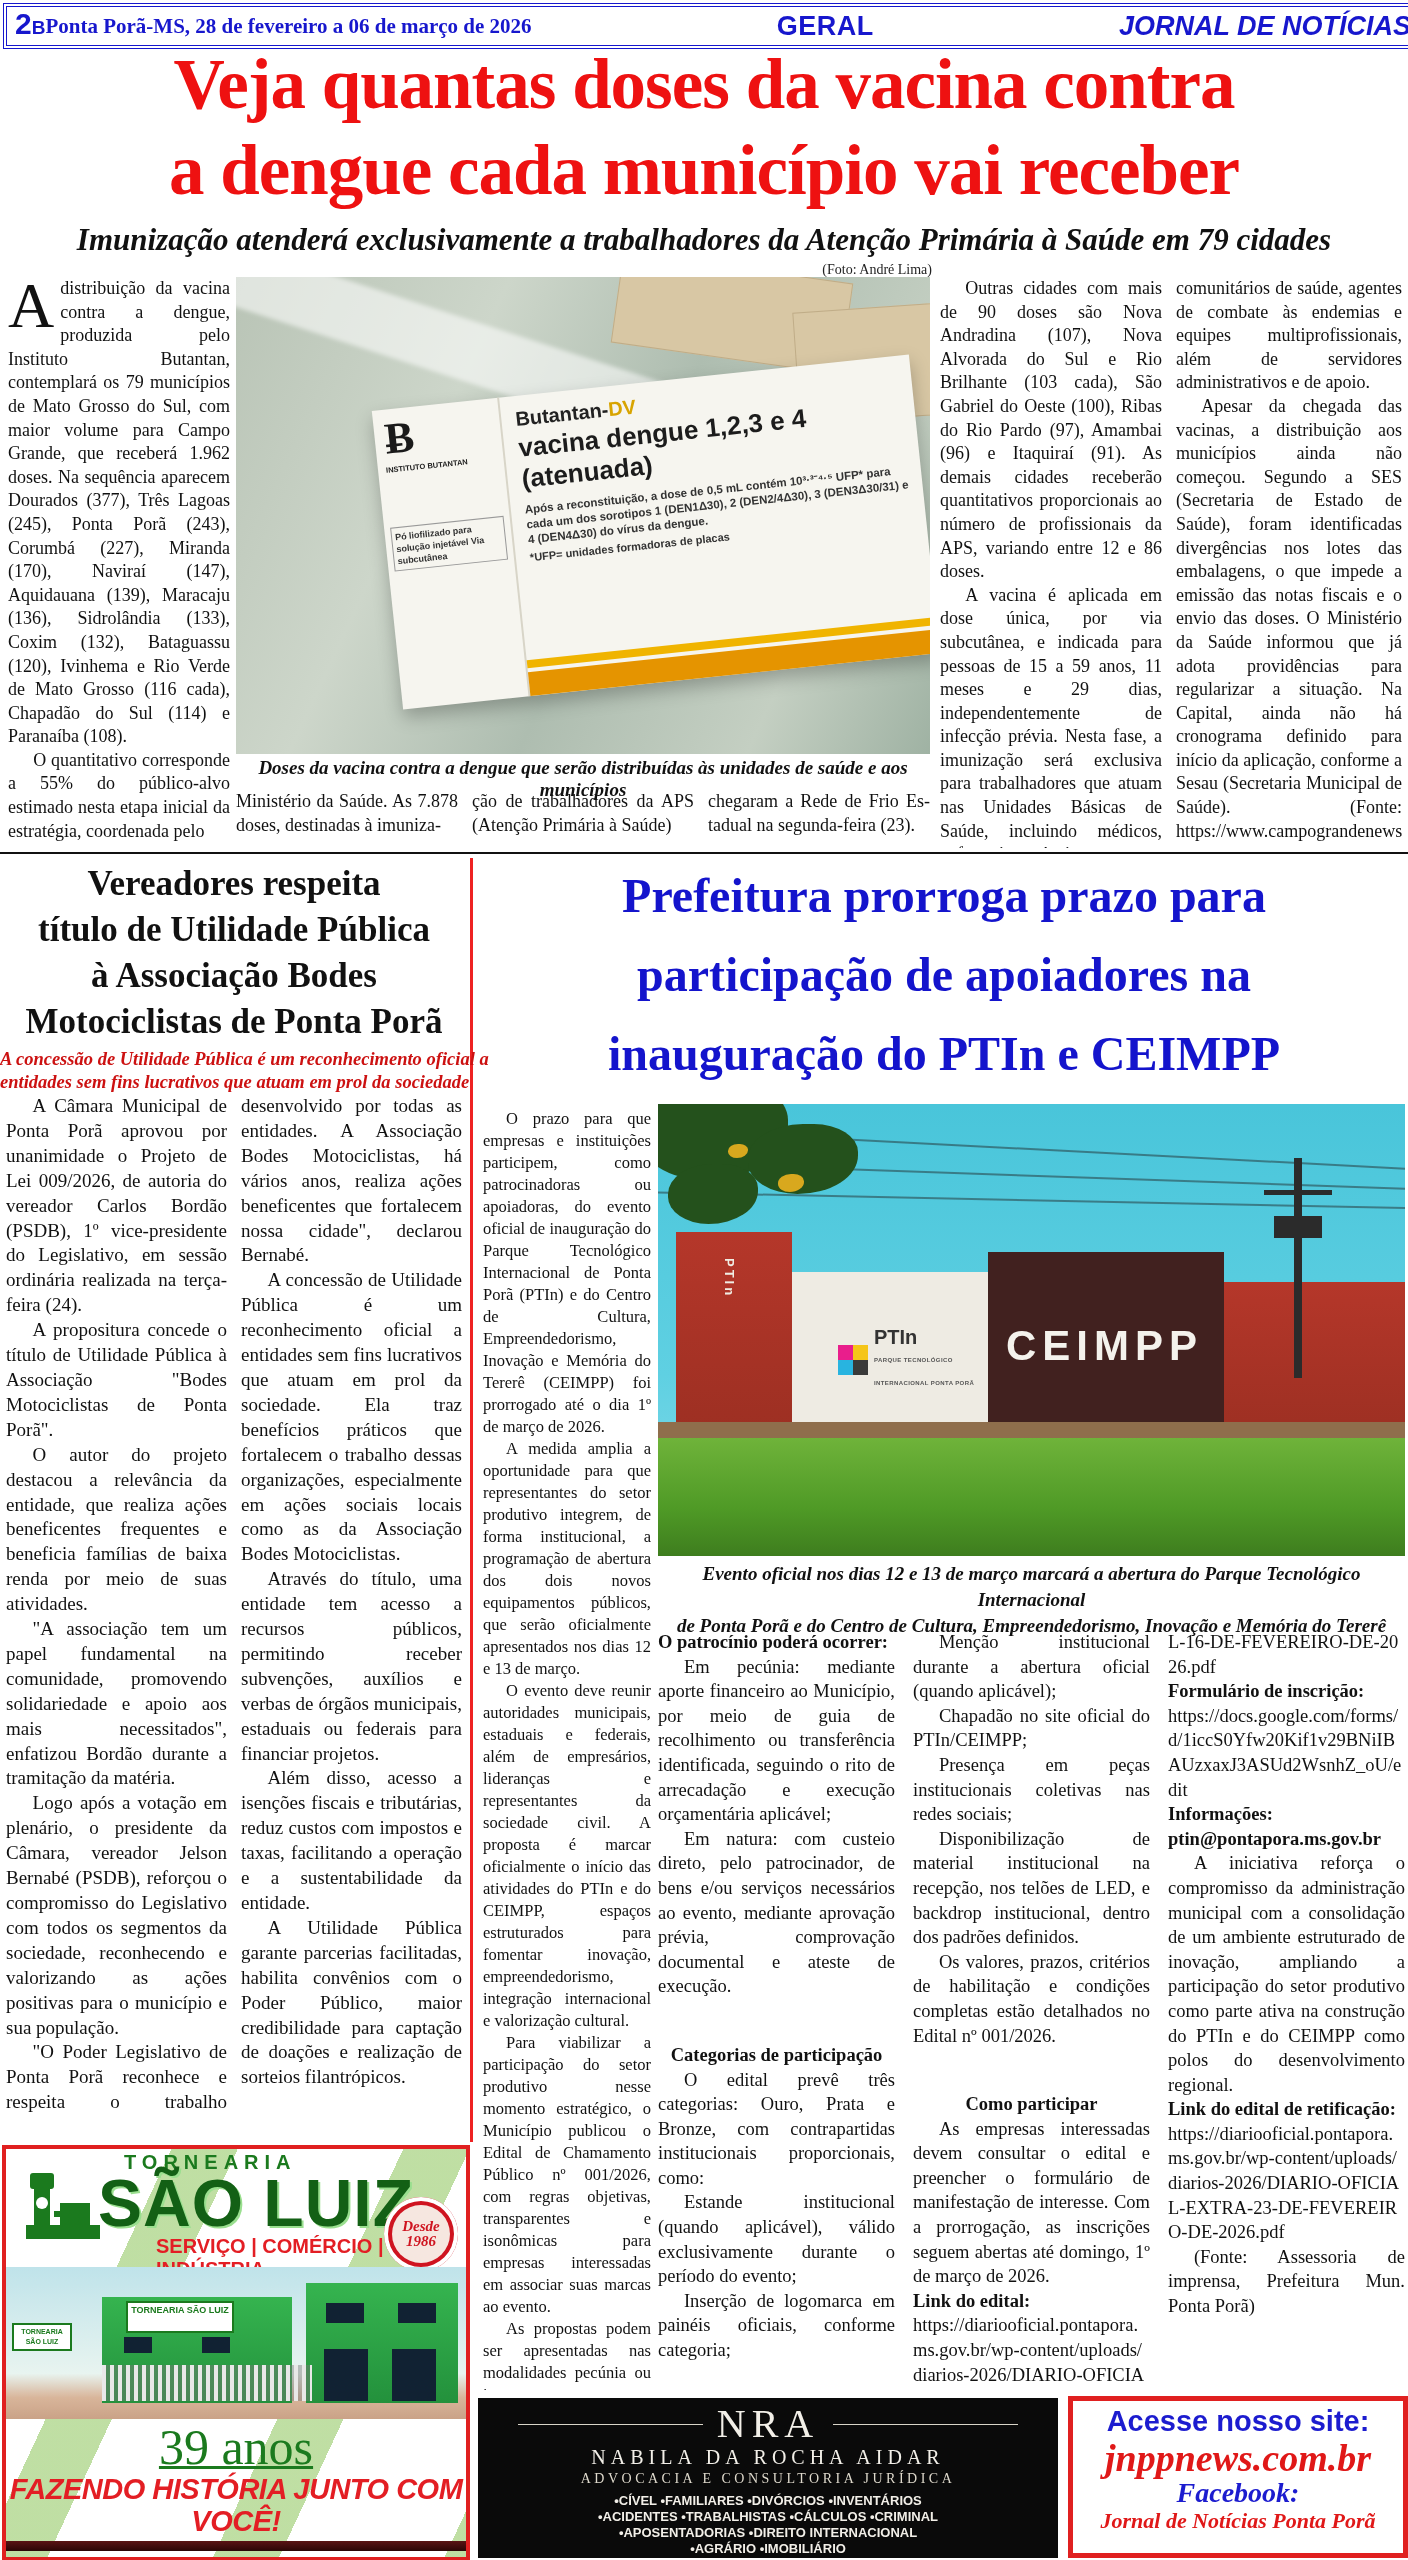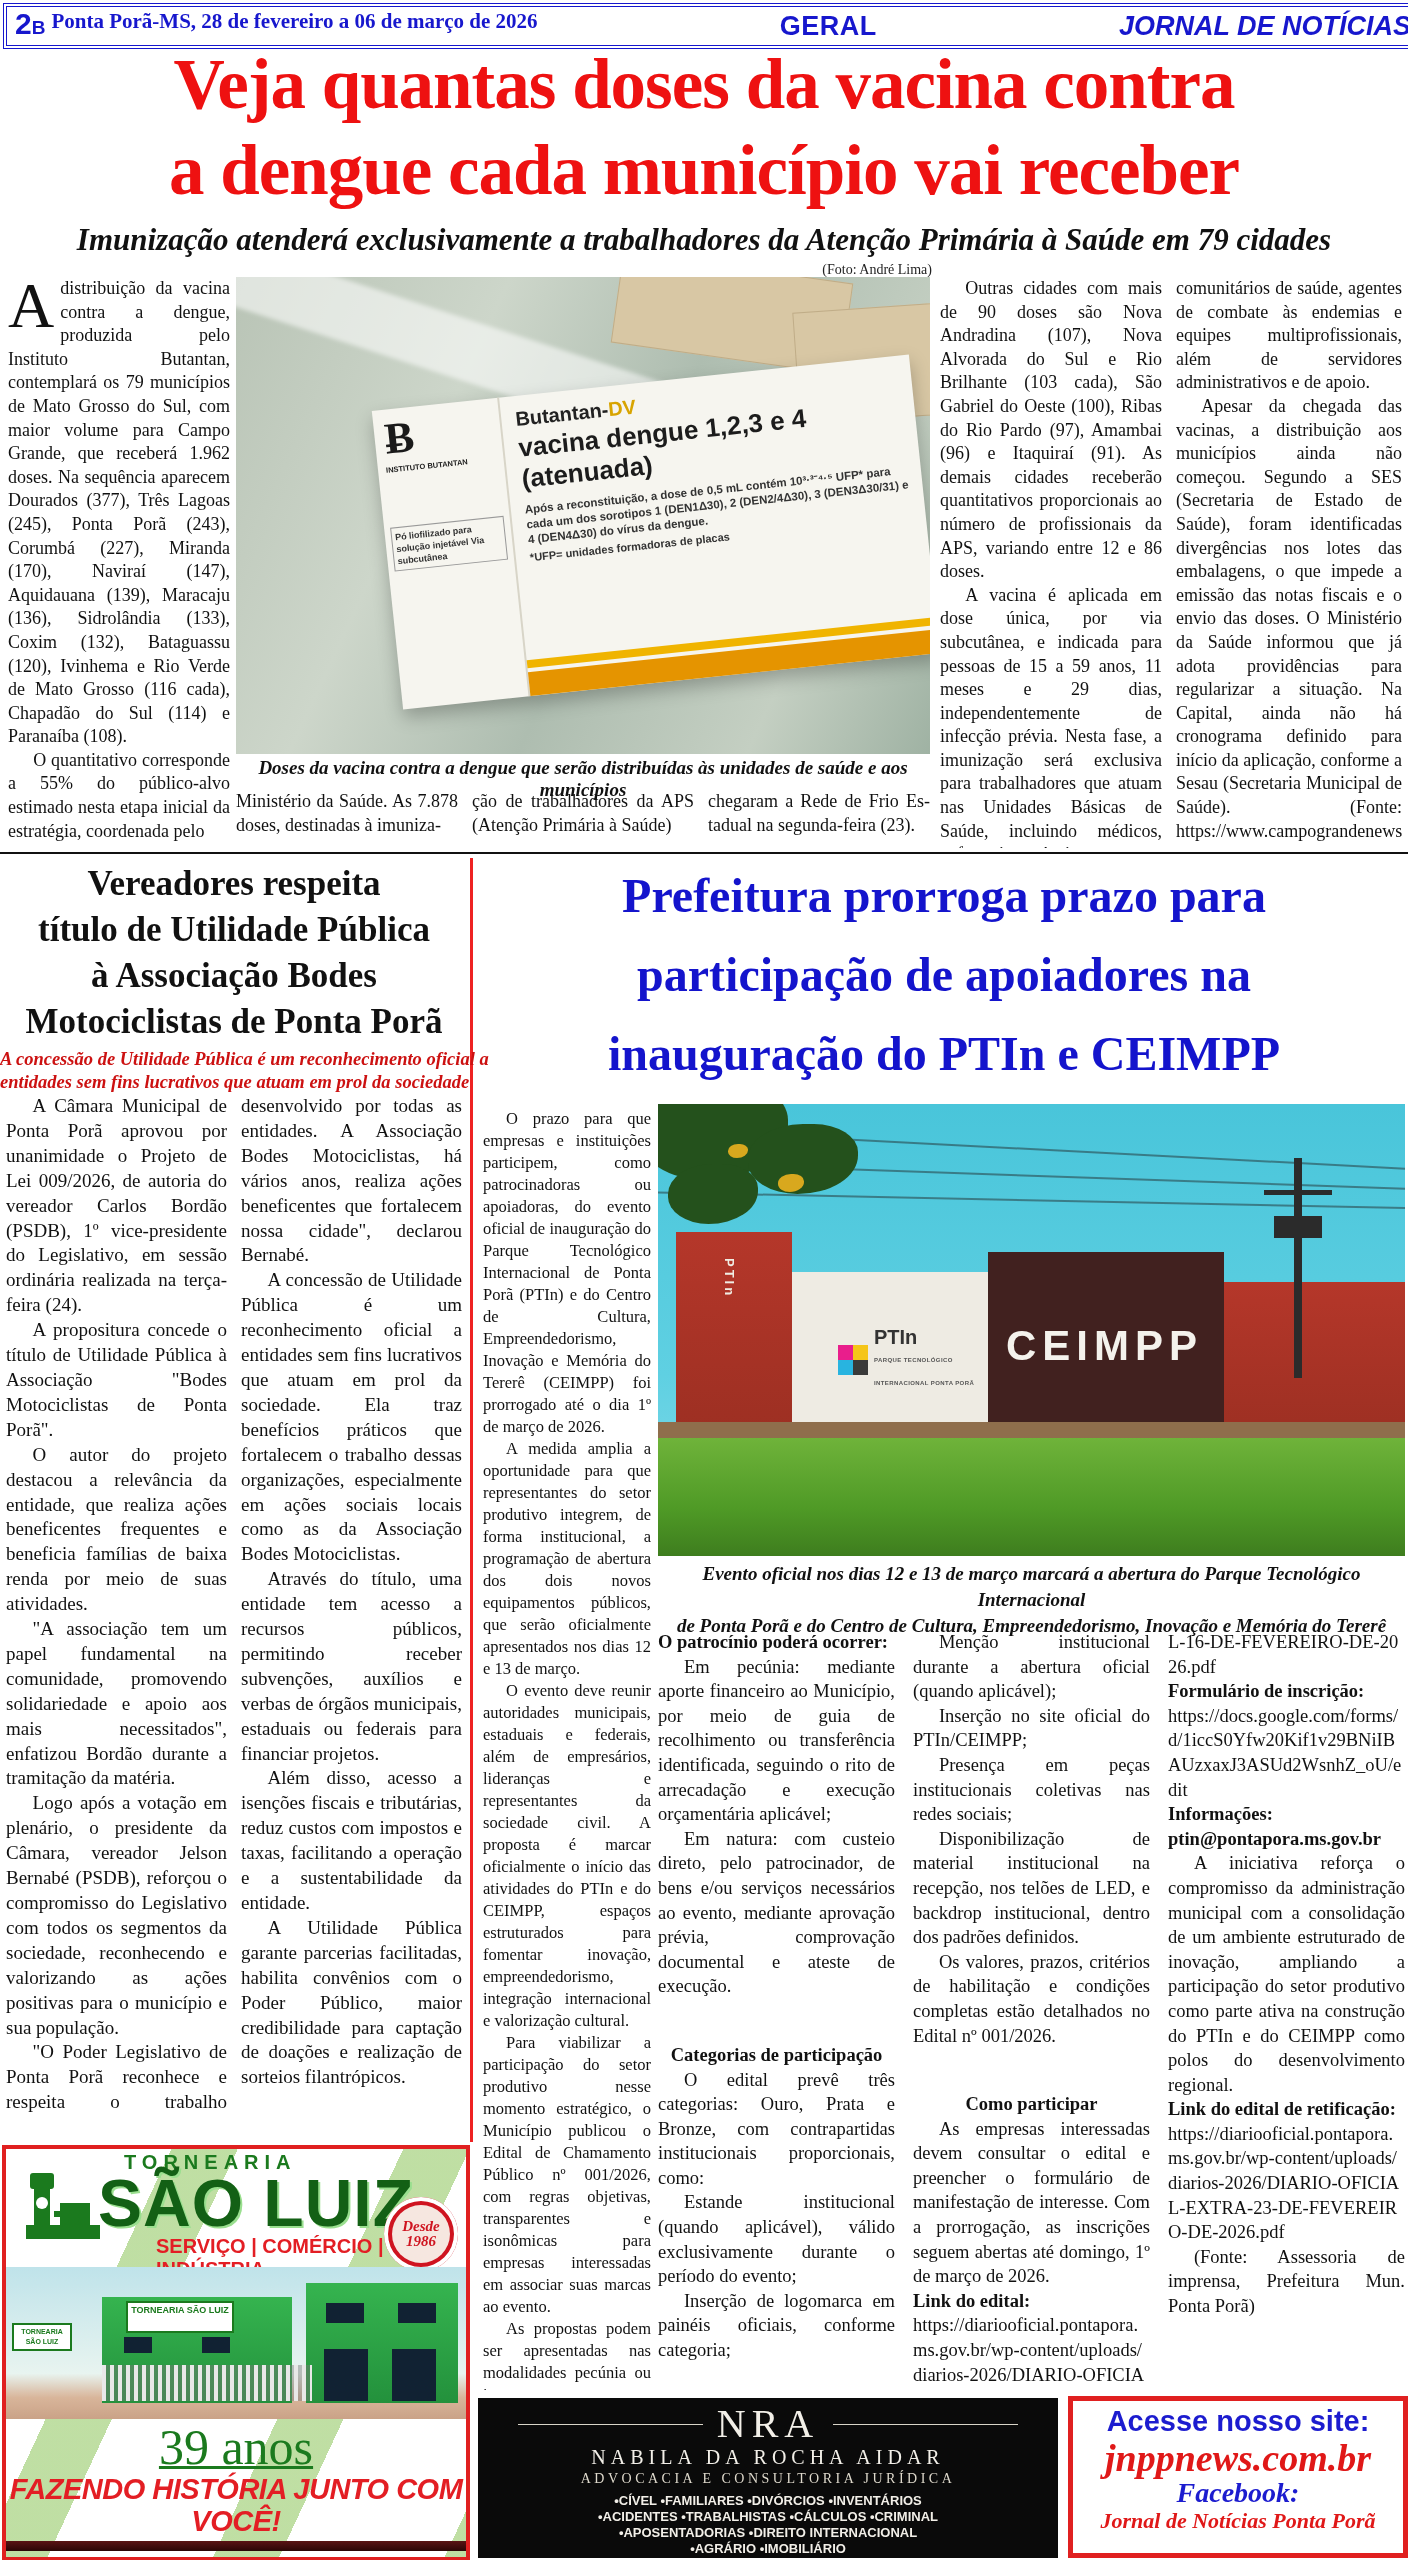--- a/index.html
+++ b/index.html
@@ -2,21 +2,21 @@
 <html><head>
 <meta charset="utf-8">
 <style>
   html,body{margin:0;padding:0;background:#ffffff;}
   .page{position:relative;width:1408px;height:2560px;background:#fff;overflow:hidden;
         font-family:"Liberation Serif",serif;color:#111;}
   
   .masthead{position:absolute;left:3px;top:3px;width:1396px;height:38px;
             border:4px double #1717cd;display:flex;align-items:center;justify-content:space-between;
             padding:0 8px;color:#1717cd;background:#fff;}
-  .mh-left{display:flex;align-items:flex-start;gap:6px;font-weight:bold;}
+  .mh-left{display:flex;align-items:center;gap:0;font-weight:bold;}
   .mh-page{font-family:"Liberation Sans",sans-serif;font-size:30px;line-height:30px;}
   .mh-page b{font-size:19px;}
   .mh-date{font-size:21px;font-weight:bold;}
   .mh-section{font-family:"Liberation Sans",sans-serif;font-weight:bold;font-size:27px;letter-spacing:.5px;}
   .mh-paper{font-family:"Liberation Sans",sans-serif;font-weight:bold;font-style:italic;font-size:27px;}
   
   .lead-h{position:absolute;left:0;width:1408px;text-align:center;color:#ee1111;
           font-weight:bold;font-size:71px;line-height:80px;white-space:nowrap;letter-spacing:-1px;}
   .lead-h1{top:44px;} .lead-h2{top:130px;}
   .lead-sub{position:absolute;left:0;top:222px;width:1408px;text-align:center;
@@ -283,21 +283,21 @@
 
   <div class="ct-cols">
       <p class="para bold noindent">O patrocínio poderá ocorrer:</p>
       <p class="para">Em pecúnia: mediante aporte financeiro ao Município, por meio de guia de recolhimento ou transferência identificada, seguindo o rito de arrecadação e execução orçamentária aplicável;</p>
       <p class="para">Em natura: com custeio direto, pelo patrocinador, de bens e/ou serviços necessários ao evento, mediante aprovação prévia, comprovação documental e ateste de execução.</p>
       <p class="para bold center">Categorias de participação</p>
       <p class="para">O edital prevê três categorias: Ouro, Prata e Bronze, com contrapartidas institucionais proporcionais, como:</p>
       <p class="para">Estande institucional (quando aplicável), válido exclusivamente durante o período do evento;</p>
       <p class="para">Inserção de logomarca em painéis oficiais, conforme categoria;</p>
       <p class="para">Menção institucional durante a abertura oficial (quando aplicável);</p>
-      <p class="para">Inserção no site oficial do PTIn/CEIMPP;</p>
+      <p class="para">Chapadão no site oficial do PTIn/CEIMPP;</p>
       <p class="para">Presença em peças institucionais coletivas nas redes sociais;</p>
       <p class="para">Disponibilização de material institucional na recepção, nos telões de LED, e backdrop institucional, dentro dos padrões definidos.</p>
       <p class="para">Os valores, prazos, critérios de habilitação e condições completas estão detalhados no Edital nº 001/2026.</p>
       <p class="para bold center">Como participar</p>
       <p class="para">As empresas interessadas devem consultar o edital e preencher o formulário de manifestação de interesse. Com a prorrogação, as inscrições seguem abertas até domingo, 1º de março de 2026.</p>
       <p class="para bold noindent">Link do edital:</p>
       <p class="para url">https://diariooficial.pontapora.ms.gov.br/wp-content/uploads/diarios-2026/DIARIO-OFICIAL-16-DE-FEVEREIRO-DE-2026.pdf</p>
       <p class="para bold noindent">Formulário de inscrição:</p>
       <p class="para url">https://docs.google.com/forms/d/1iccS0Yfw20Kif1v29BNiIBAUzxaxJ3ASUd2WsnhZ_oU/edit</p>
       <p class="para bold noindent">Informações: ptin@pontapora.ms.gov.br</p>

